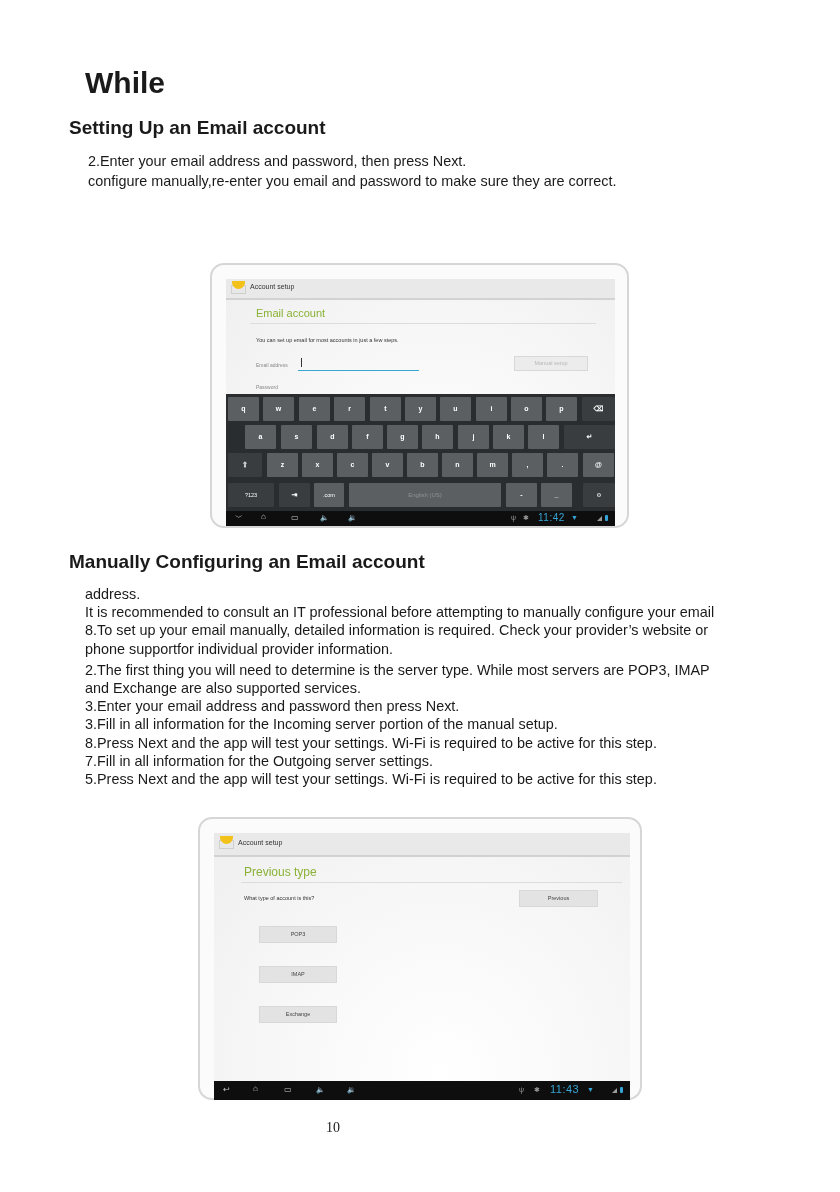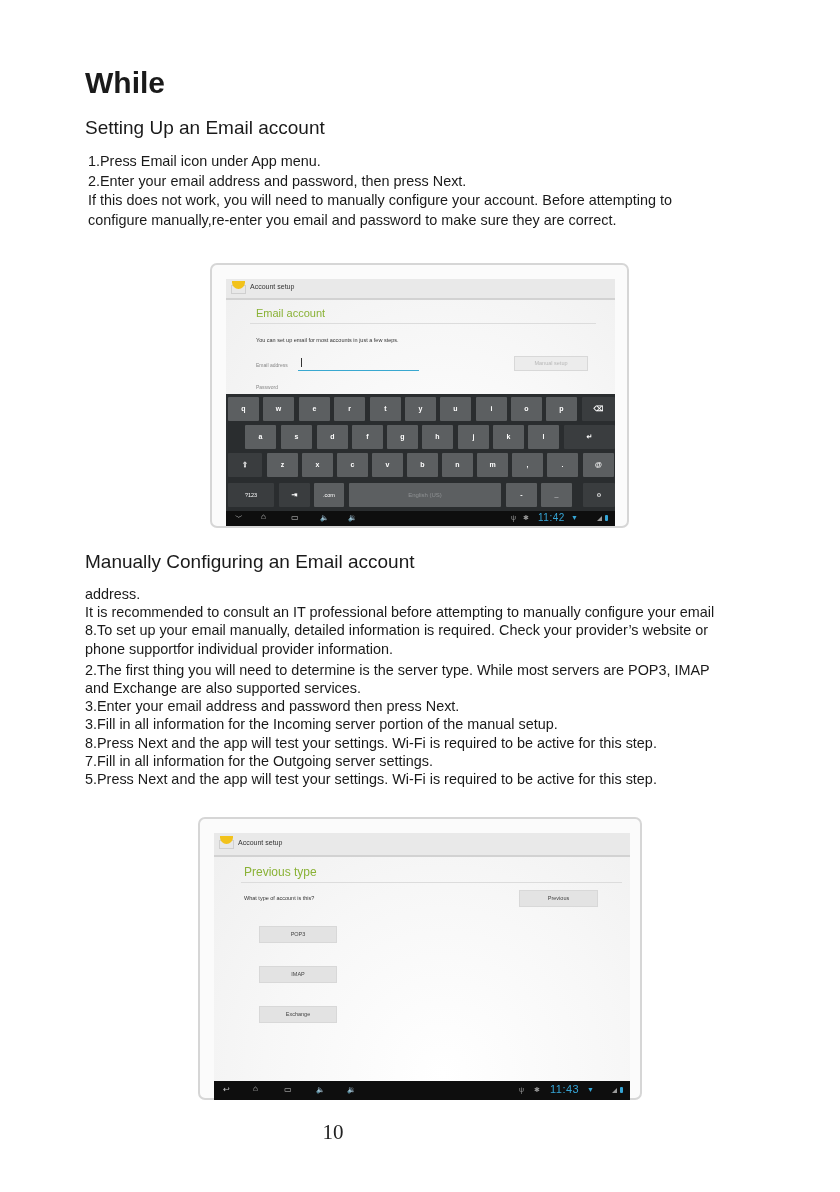--- a/index.html
+++ b/index.html
@@ -1,27 +1,27 @@
 <!DOCTYPE html>
 <html><head>
 <meta charset="utf-8">
 <style>
   html, body { margin: 0; padding: 0; background: #ffffff; }
   body { width: 840px; height: 1192px; position: relative; overflow: hidden;
          font-family: "Liberation Sans", sans-serif; color: #1a1a1a; }
 
   .h1 { position: absolute; left: 85px; top: 66px; font-size: 30px; font-weight: bold; letter-spacing: 0px; }
-  .h2 { position: absolute; left: 85px; font-size: 19px; font-weight: normal; }
+  .h2 { position: absolute; left: 69px; font-size: 19px; font-weight: bold; }
   .para { position: absolute; left: 88px; font-size: 14.4px; line-height: 19.5px; width: 670px; }
   .para div { white-space: nowrap; }
   .para2 { position: absolute; left: 85px; font-size: 14.4px; line-height: 18.2px; width: 670px; }
   .para2 div { white-space: nowrap; }
 
   
-  .tablet { position: absolute; border: 2px solid #d6d6d6; border-radius: 7px; background: #fbfbfb; box-sizing: border-box; }
+  .tablet { position: absolute; border: 2px solid #d6d6d6; border-radius: 14px; background: #fbfbfb; box-sizing: border-box; }
   .screen { position: absolute; background: radial-gradient(ellipse at 55% 90%, #ffffff 0%, #f7f7f7 55%, #efefef 100%); overflow: hidden; }
   .actionbar { position: absolute; left: 0; right: 0; top: 0; height: 19px; background: #e9e9e9; border-bottom: 2px solid #d2d2d2; }
   .app-icon { position: absolute; left: 5px; top: 2px; width: 15px; height: 13px; }
   .app-icon .env { position: absolute; left: 0; top: 4px; width: 15px; height: 9px; background: #e8e8e8; border: 1px solid #cfcfcf; box-sizing: border-box; }
   .app-icon .flap { position: absolute; left: 1px; top: 0; width: 13px; height: 8px; background: #f2c21b; border-radius: 0 0 7px 7px; }
   .actionbar-title { position: absolute; left: 24px; top: 4px; font-size: 7px; color: #333; }
   .section-title { position: absolute; color: #8ab236; font-size: 11px; }
   .divider { position: absolute; height: 1px; background: #dcdcdc; }
   .small-text { position: absolute; font-size: 5.5px; color: #333; }
   .label-text { position: absolute; font-size: 5px; color: #888; }
@@ -41,33 +41,31 @@
 
   .navbar { position: absolute; left: 0; right: 0; bottom: 0; background: #0e0e0e; }
   .nav-icon { position: absolute; color: #c9c9c9; font-size: 8px; line-height: 1; }
   .clock { position: absolute; color: #36a5d6; font-size: 10px; letter-spacing: 0.5px; }
   .stat-icon { position: absolute; color: #9a9a9a; font-size: 7px; }
   .wifi-icon { position: absolute; color: #36a5d6; font-size: 7px; }
   .battery { position: absolute; width: 3px; height: 6px; background: #36a5d6; border-radius: 1px; }
   .signal { position: absolute; width: 0; height: 0; border-left: 5px solid transparent; border-bottom: 5px solid #9a9a9a; }
 
   .page-number { position: absolute; left: 0; width: 666px; top: 1120px; text-align: center;
-                 font-family: "Liberation Serif", serif; font-size: 21px; color: #222; }
+                 font-family: "Liberation Serif", serif; font-size: 14px; color: #222; }
 </style>
 </head>
 <body>
 
 <div class="h1">While</div>
 
 <div class="h2" style="top:117px;">Setting Up an Email account</div>
 
 <div class="para" style="top:152px;">
-  <div>1.Press Email icon under App menu.</div>
   <div>2.Enter your email address and password, then press Next.</div>
-  <div>If this does not work, you will need to manually configure your account. Before attempting to</div>
   <div>configure manually,re-enter you email and password to make sure they are correct.</div>
 </div>
 
 <div class="tablet" style="left:210px; top:263px; width:419px; height:265px;">
   <div class="screen" style="left:14px; top:14px; width:389px; height:247px;">
 
     <div class="actionbar">
       <div class="app-icon">
         <div class="env"></div>
           <div class="flap"></div>

